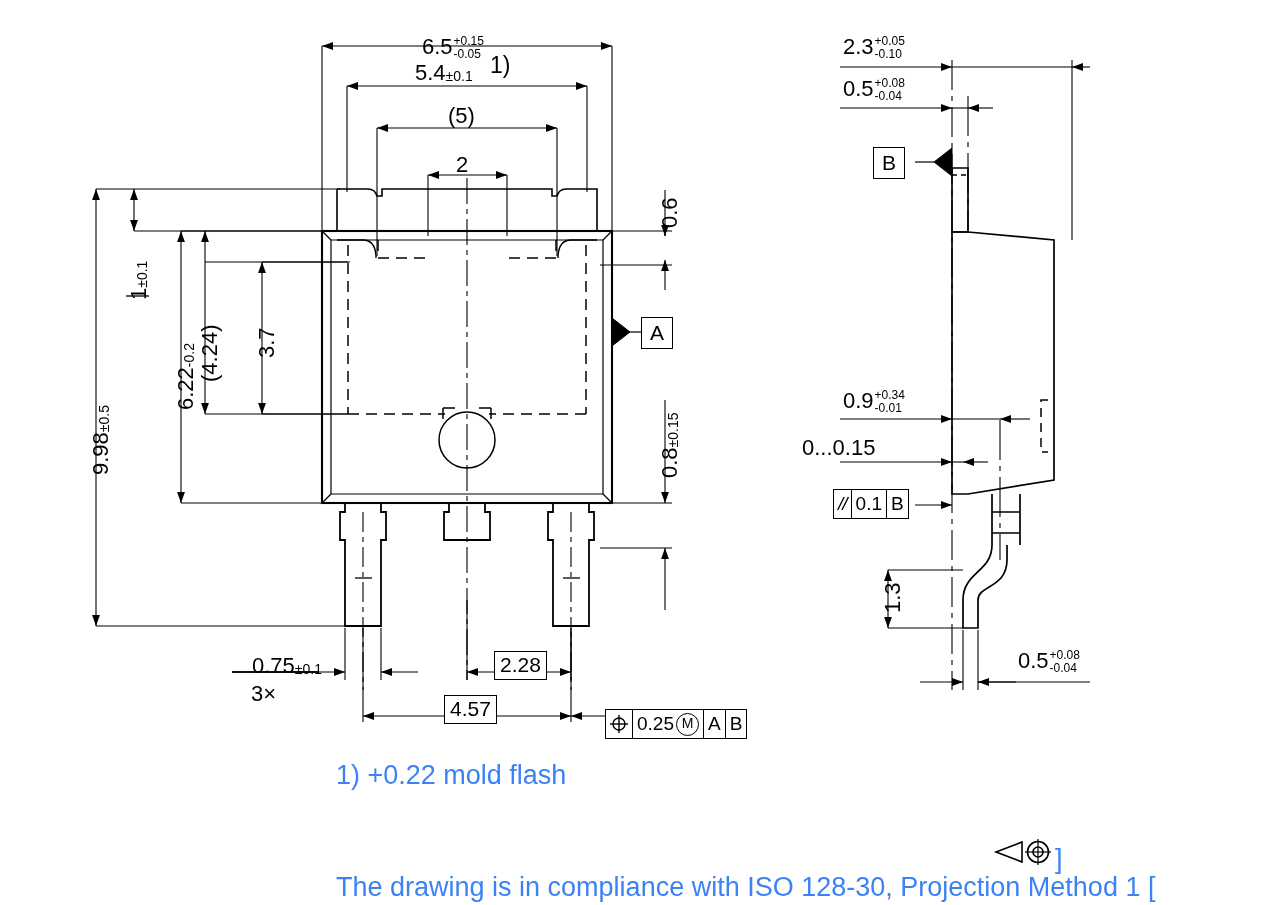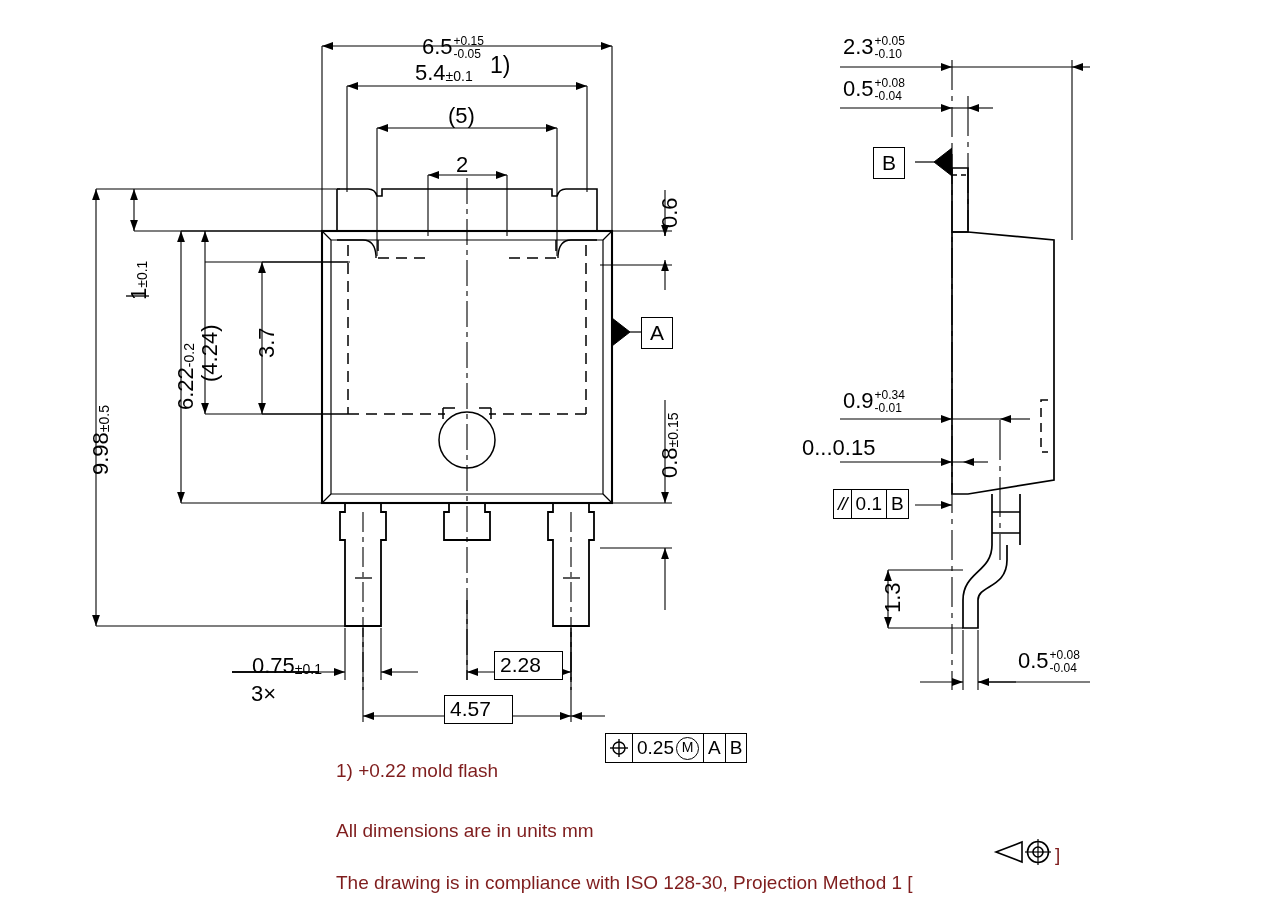--- a/index.html
+++ b/index.html
@@ -50,30 +50,30 @@
     position: relative;
     top: 1px;
   }
   .rot90 {
     transform: rotate(-90deg);
     transform-origin: 0 0;
   }
   .note {
     position: absolute;
     font-family: "Liberation Sans", sans-serif;
-    font-size: 19px;
-    color: #7f1d1d;
+    font-size: 27px;
+    color: #3b82f6;
     white-space: nowrap;
   }
   .boxedtext {
     position: absolute;
     border: 1.4px solid #000;
     font-family: "Liberation Sans", sans-serif;
     font-size: 21px;
-    padding: 1px 21px 2px 5px;
+    padding: 1px 5px 2px 5px;
     background: #fff;
     line-height: 1.15;
   }
   .datumbox {
     position: absolute;
     border: 1.4px solid #000;
     font-family: "Liberation Sans", sans-serif;
     font-size: 21px;
     width: 30px;
     height: 30px;
@@ -362,21 +362,21 @@
 
   <div class="dimtext" style="left:252px; top:655px;">
     <span>0.75</span><span class="tolplain">±0.1</span>
   </div>
   <div class="dimtext" style="left:251px; top:683px;">3×</div>
 
   <div class="boxedtext" style="left:494px; top:651px;">2.28</div>
 
   <div class="boxedtext" style="left:444px; top:695px;">4.57</div>
 
-  <div class="fcf" style="left:605px; top:709px;margin-top:24px;">
+  <div class="fcf" style="left:605px; top:709px;">
     <div style="width:26px;padding:0;">
       <svg width="20" height="20" viewBox="0 0 20 20">
         <circle cx="10" cy="10" r="6" fill="none" stroke="#000" stroke-width="1.4"></circle>
         <line x1="10" y1="1" x2="10" y2="19" stroke="#000" stroke-width="1.4"></line>
         <line x1="1" y1="10" x2="19" y2="10" stroke="#000" stroke-width="1.4"></line>
       </svg>
     </div>
     <div>
       <span>0.25</span>
         <span class="mcirc">M</span>
@@ -423,17 +423,16 @@
   <div class="dimtext rot90" style="left:882px; top:613px;">1.3</div>
 
   <div class="dimtext" style="left:1018px; top:650px;">
     <span>0.5</span><span class="tolstack">
         <span>+0.08</span>
         <span>-0.04</span>
       </span>
   </div>
 
   <div class="note" style="left:336px; top:760px;">1) +0.22 mold flash</div>
-  <div class="note" style="left:336px; top:820px;">All dimensions are in units mm</div>
   <div class="note" style="left:336px; top:872px;">The drawing is in compliance with ISO 128-30, Projection Method 1 [</div>
   <div class="note" style="left:1055px; top:844px;">]</div>
 
 </div>
 
 </body></html>

